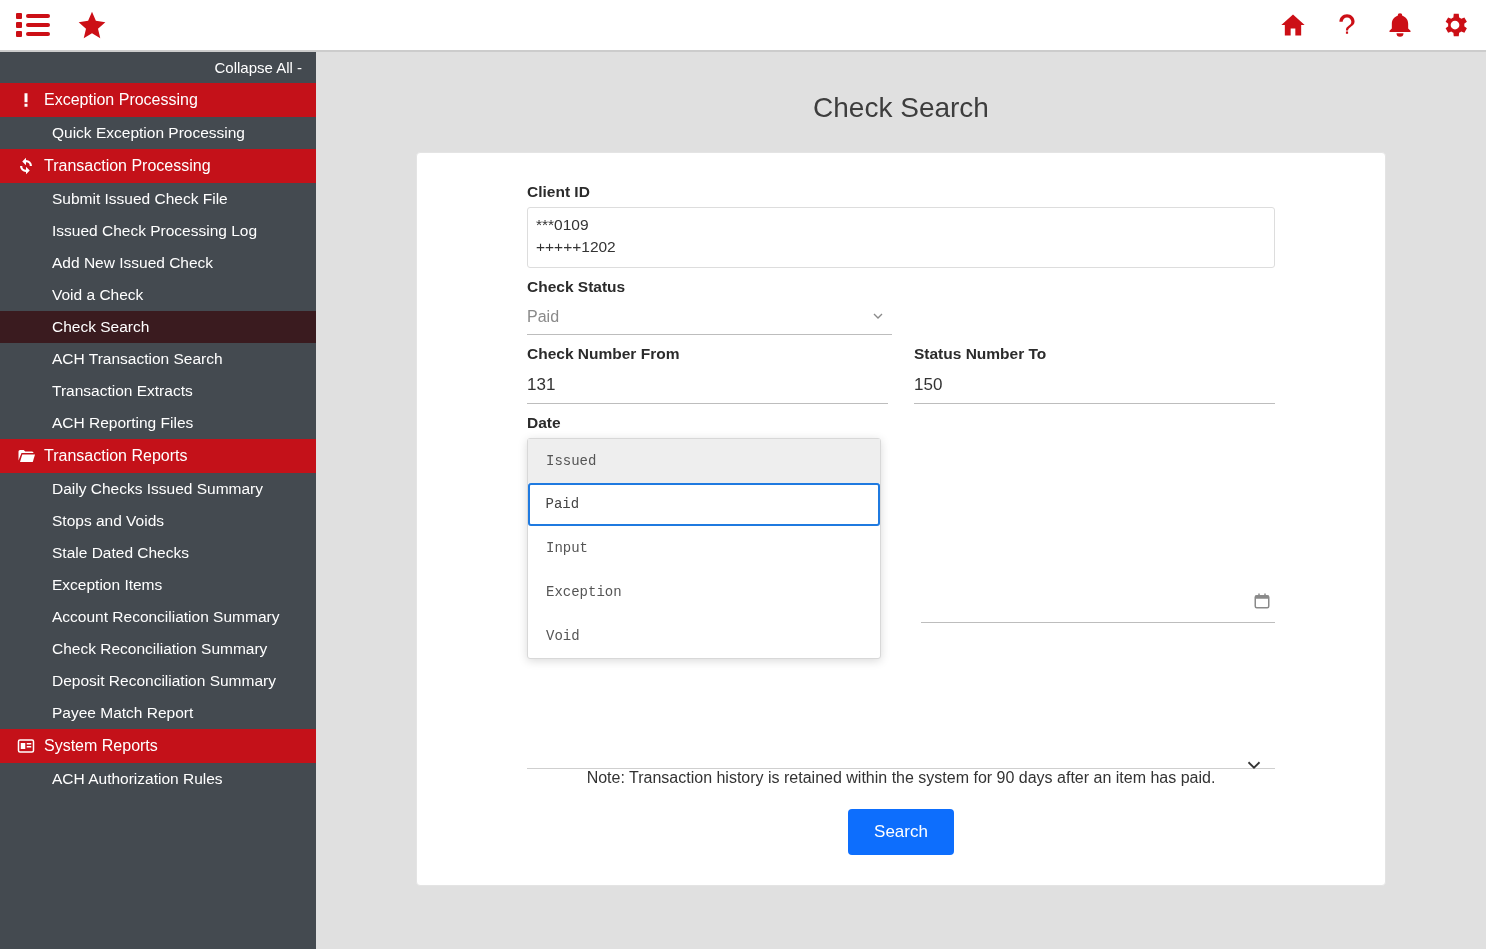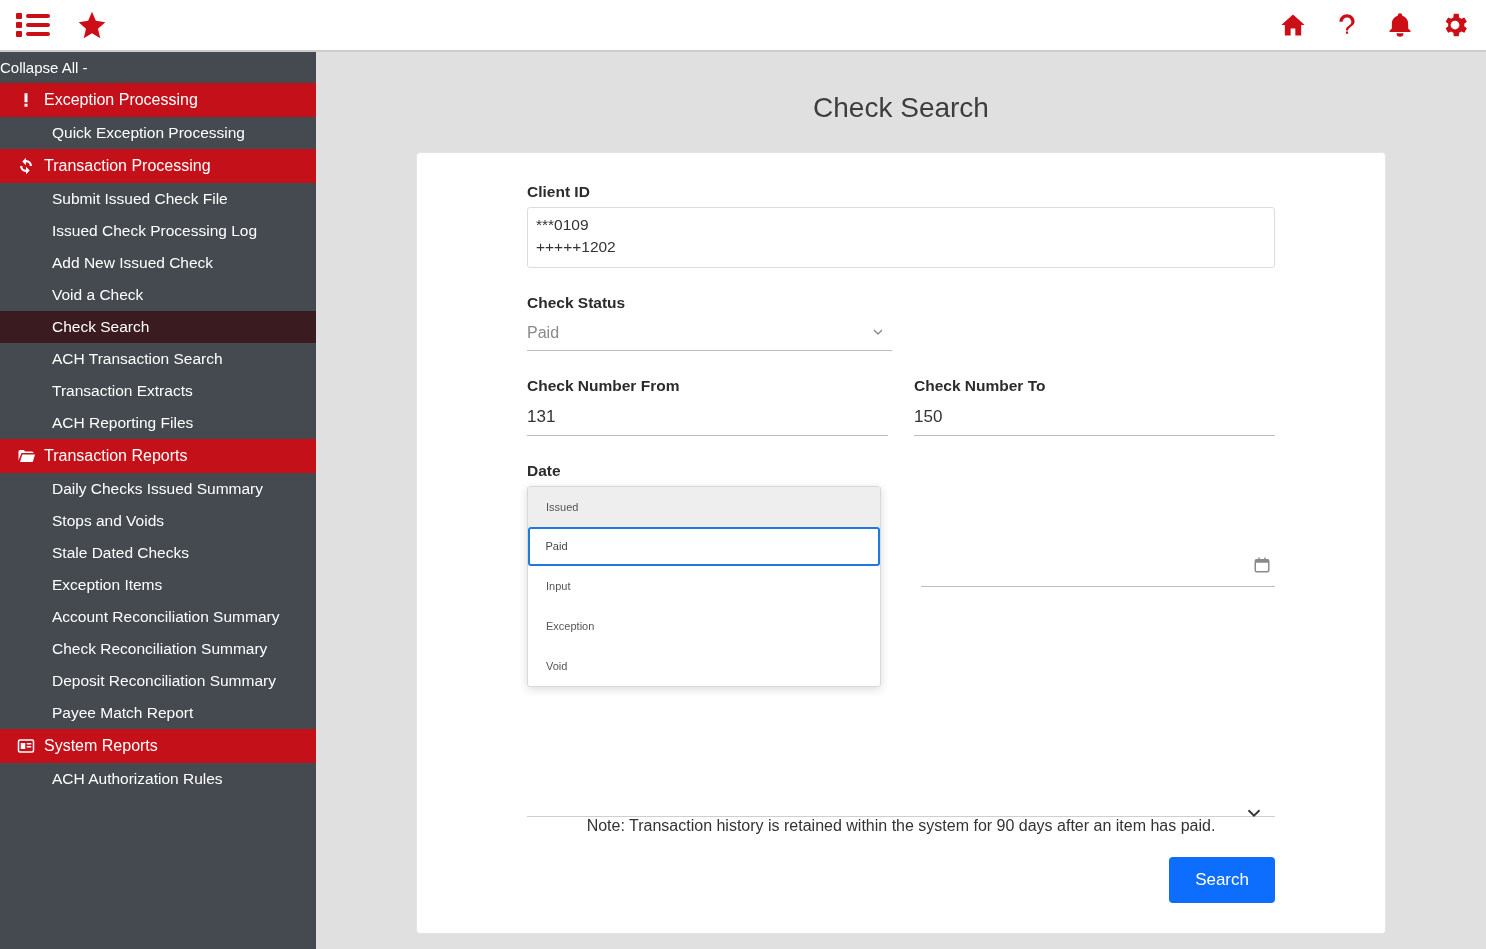--- a/index.html
+++ b/index.html
@@ -33,21 +33,21 @@
     }
     
     .sidebar {
       width: 316px;
       background: #444a50;
       color: #fff;
       font-size: 15.5px;
       overflow-y: auto;
     }
     .collapse-all {
-      text-align: left;
+      text-align: right;
       padding: 7px 14px 7px 0;
       font-size: 15px;
       color: #fff;
       cursor: pointer;
     }
     .nav-header {
       background: #c41119;
       color: #fff;
       display: flex;
       align-items: center;
@@ -96,21 +96,21 @@
     }
     .multi-box {
       border: 1px solid #ddd;
       border-radius: 3px;
       padding: 6px 8px 8px;
       font-size: 15.5px;
       color:#333;
       min-height: 46px;
       line-height: 1.45;
     }
-    .group { margin-bottom: 26px; }
+    .group { margin-bottom: 10px; }
     .row2 {
       display: flex;
       gap: 26px;
     }
     .col { flex: 1; min-width: 0; }
     .underline-input-wrap {
       border-bottom: 1px solid #bdbdbd;
       padding: 6px 0 8px;
       position: relative;
       display: flex;
@@ -145,23 +145,24 @@
       left: 0; right: 0;
       top: 0;
       background:#fff;
       border:1px solid #d8d8d8;
       border-radius:3px;
       box-shadow: 0 2px 10px rgba(0,0,0,0.15);
       z-index: 10;
     }
     .dd-option {
       padding: 14px 18px;
-      font-size: 11px;
+      font-size: 14px;
       color:#555;
       cursor:pointer;
+      font-family:Liberation Mono, monospace;
     }
     .dd-option.header {
       background:#eeeeee;
       color:#555;
     }
     .dd-option.selected {
       border:2.5px solid #1f7ae0;
       border-radius:3px;
       padding: 11.5px 15.5px;
       color:#444;
@@ -181,34 +182,34 @@
       color:#555;
     }
     .note {
       text-align:center;
       font-size:16px;
       color:#333;
       margin-top: 0;
     }
     .actions {
       display:flex;
-      justify-content:flex-end;
+      justify-content:center;
       margin-top: 22px;
     }
     .btn-primary {
       background:#0d6efd;
       color:#fff;
       border:none;
       border-radius:4px;
       padding: 13px 26px;
       font-size:17px;
       cursor:pointer;
     }
     .date-col { flex:1; }
-    .wide-row { display:flex; gap:40px; align-items:flex-start; }
+    .wide-row { display:flex; gap:40px; align-items:center; }
     
     .sidebar::-webkit-scrollbar{width:0}
   </style>
 </head>
 <body>
 
 <div class="topbar">
   <div class="topbar-left">
     <span class="icon-btn">
       <svg width="34" height="28" viewBox="0 0 34 28" fill="currentColor">
@@ -341,21 +342,21 @@
       </div>
 
       <div class="group row2">
         <div class="col">
           <div class="field-label">Check Number From</div>
           <div class="underline-input-wrap">
             <input class="underline-input" value="131" style="">
           </div>
         </div>
         <div class="col">
-          <div class="field-label">Check Number To</div>
+          <div class="field-label">Status Number To</div>
           <div class="underline-input-wrap">
             <input class="underline-input" value="150" style="">
           </div>
         </div>
       </div>
 
       <div class="wide-row">
         <div class="date-col">
           <div class="field-label">Date</div>
           <div class="relative" style="height:270px">

